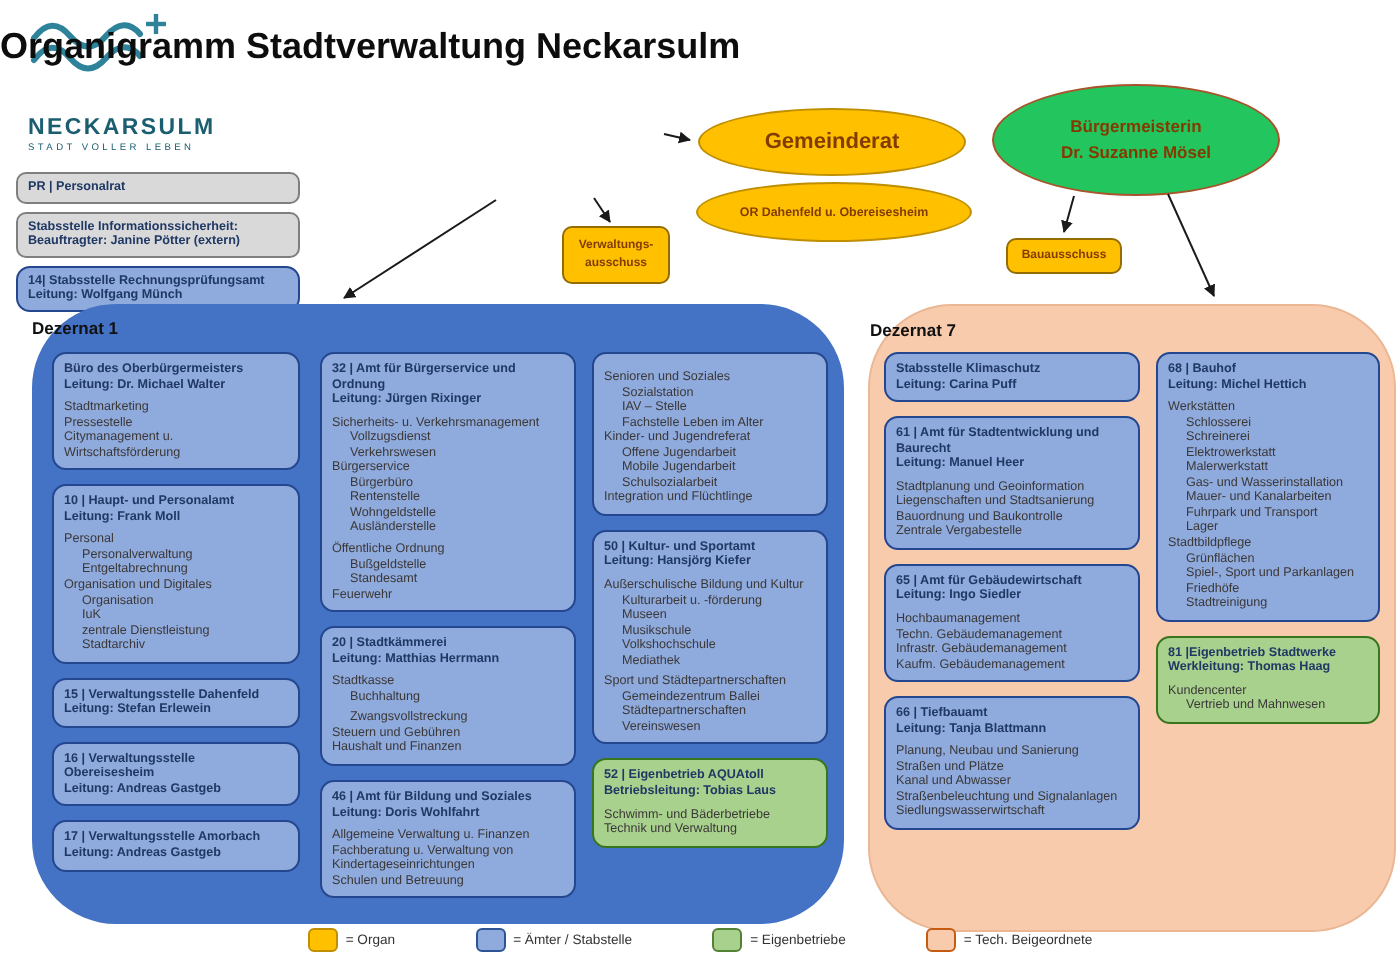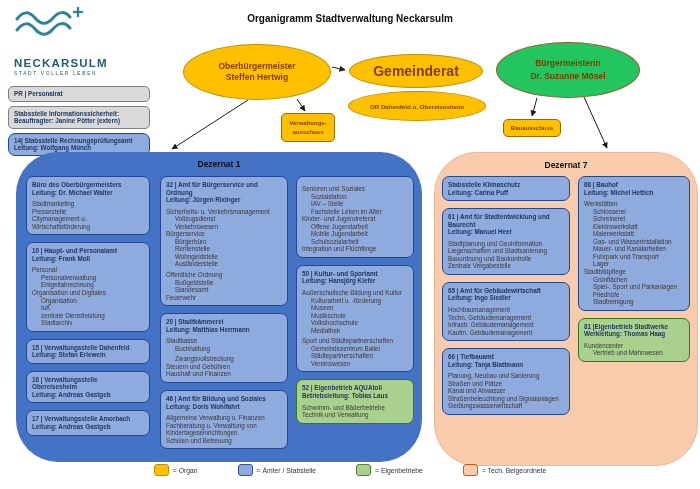--- a/index.html
+++ b/index.html
@@ -3,27 +3,27 @@
 <meta charset="utf-8">
 <style>
   html,body{margin:0;padding:0;}
   body{font-family:"Liberation Sans",sans-serif;background:#fff;}
   #page{position:relative;width:700px;height:489px;background:#fff;overflow:hidden;}
 
   
   .logo{position:absolute;left:14px;top:6px;width:112px;}
   .logo-name{font-size:11.5px;font-weight:bold;color:#1A5E70;letter-spacing:1.2px;margin-top:15px;}
   .logo-tag{font-size:4.8px;color:#1A5E70;letter-spacing:1.7px;margin-top:2px;}
-  .page-title{position:absolute;left:0;right:0;top:13px;text-align:center;font-size:10px;font-weight:bold;color:#0d0d0d;}
+  .page-title{position:absolute;left:0;right:0;top:13px;text-align:left;font-size:18px;font-weight:bold;color:#0d0d0d;}
 
   
   .oval{position:absolute;border-radius:50%;display:flex;flex-direction:column;align-items:center;justify-content:center;
         text-align:center;font-weight:bold;background:#FFC000;border:1.5px solid #BF8F00;color:#833C00;}
   .oval-ob{left:183px;top:44px;width:146px;height:54px;font-size:8.5px;line-height:1.35;}
-  .oval-gr{left:349px;top:54px;width:132px;height:32px;font-size:14px;}
+  .oval-gr{left:349px;top:54px;width:132px;height:32px;font-size:11px;}
   .oval-or{left:348px;top:91px;width:136px;height:28px;font-size:6.2px;}
   .oval-bm{left:496px;top:42px;width:142px;height:54px;font-size:8.5px;line-height:1.5;background:#22c55e;border-color:#A9542A;}
   .minibox{position:absolute;background:#FFC000;border:1.5px solid #946c00;border-radius:5px;color:#833C00;
            font-weight:bold;display:flex;flex-direction:column;align-items:center;justify-content:center;text-align:center;}
   .mb-va{left:281px;top:113px;width:52px;height:27px;font-size:6px;line-height:1.5;}
   .mb-ba{left:503px;top:119px;width:56px;height:16px;font-size:6px;}
 
   
   .col{position:absolute;display:flex;flex-direction:column;gap:7px;}
   .box{background:#8FAADC;border:1px solid #24478F;border-radius:7px;padding:4px 5px;}
@@ -36,21 +36,21 @@
   .bi.gap{margin-top:3px;}
 
   
   .sidebar{left:8px;top:86px;width:142px;gap:4px;}
   .sidebar .box{padding:3px 5px;}
 
   
   .panel{position:absolute;border-radius:42px;}
   .panel-d1{left:16px;top:152px;width:406px;height:310px;background:#4472C4;}
   .panel-d2{left:434px;top:152px;width:262px;height:312px;background:#F8CBAD;border:1px solid #EBB794;}
-  .panel-title{position:absolute;left:0;right:0;top:7px;text-align:center;font-size:8.5px;font-weight:bold;color:#111;}
+  .panel-title{position:absolute;left:0;right:0;top:7px;font-size:8.5px;font-weight:bold;color:#111;}
   .col-d1a{left:26px;top:176px;width:124px;}
   .col-d1b{left:160px;top:176px;width:128px;}
   .col-d1c{left:296px;top:176px;width:118px;}
   .col-d2a{left:442px;top:176px;width:128px;}
   .col-d2b{left:578px;top:176px;width:112px;}
 
   
   .legend{position:absolute;left:0;right:0;top:464px;display:flex;justify-content:center;gap:40px;}
   .lg-item{display:flex;align-items:center;gap:4px;}
   .sw{display:inline-block;width:13px;height:10px;border-radius:3px;border:1px solid #999;}
@@ -72,24 +72,20 @@
         <line x1="64" y1="1" x2="64" y2="11"></line>
           <line x1="59" y1="6" x2="69" y2="6"></line>
       </g>
     </svg>
     <div class="logo-name">NECKARSULM</div>
     <div class="logo-tag">STADT VOLLER LEBEN</div>
   </div>
 
   <div class="page-title">Organigramm Stadtverwaltung Neckarsulm</div>
 
-  <div class="oval oval-ob">
-    <span>Oberbürgermeister</span>
-    <span>Steffen Hertwig</span>
-  </div>
   <div class="oval oval-gr">
     <span>Gemeinderat</span>
   </div>
   <div class="oval oval-or">
     <span>OR Dahenfeld u. Obereisesheim</span>
   </div>
   <div class="oval oval-bm">
     <span>Bürgermeisterin</span>
     <span>Dr. Suzanne Mösel</span>
   </div>

